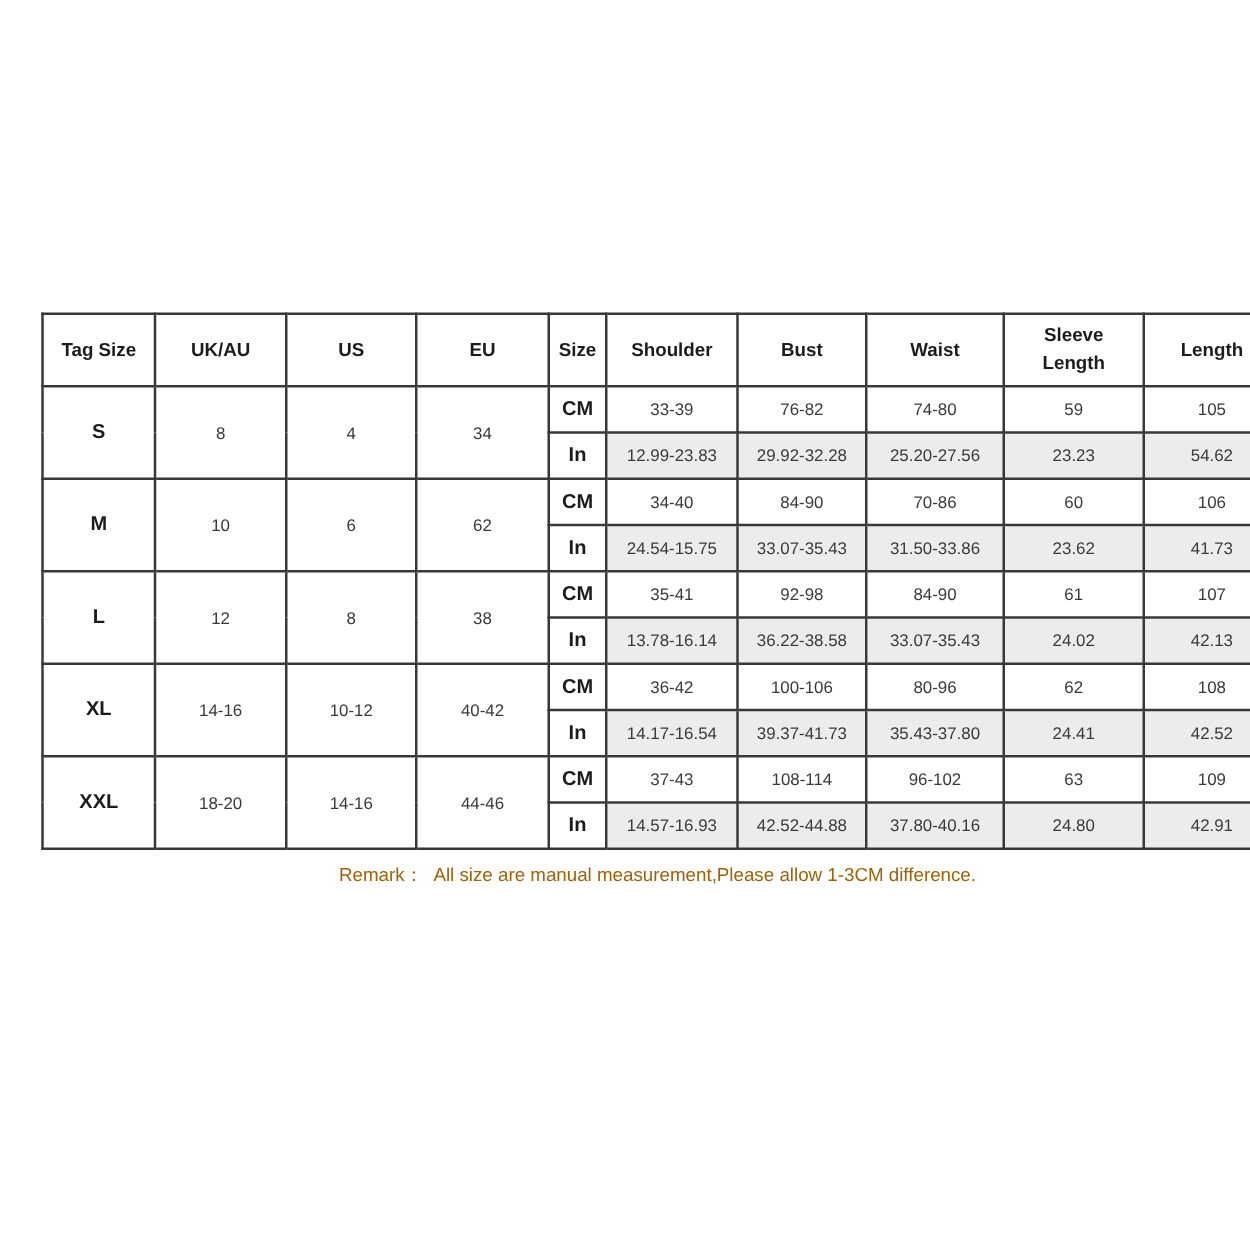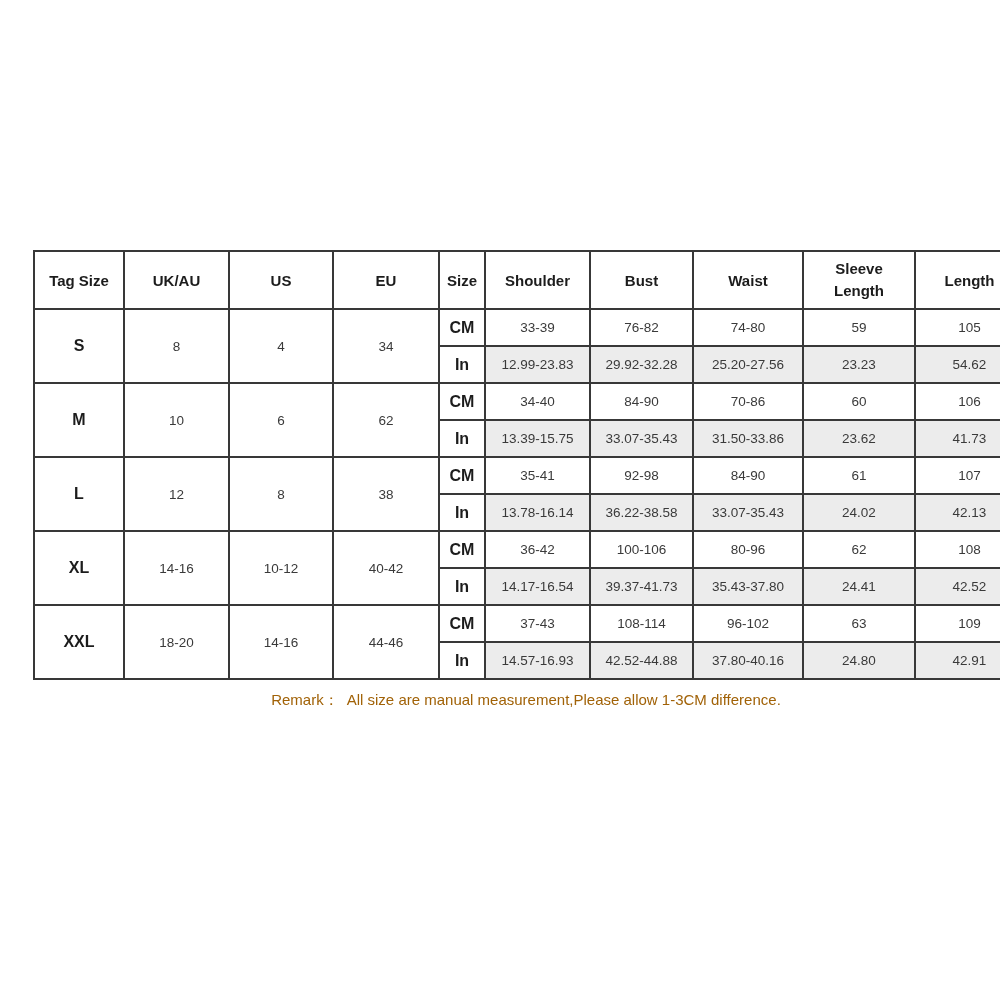--- a/index.html
+++ b/index.html
@@ -136,21 +136,21 @@
         <td rowspan="2">62</td>
         <td class="unit-cell">CM</td>
         <td class="metric-cell">34-40</td>
         <td class="metric-cell">84-90</td>
         <td class="metric-cell">70-86</td>
         <td class="metric-cell">60</td>
         <td class="metric-cell">106</td>
       </tr>
       <tr class="in-row">
         <td class="unit-cell">In</td>
-        <td class="metric-cell">13.39-15.75</td>
+        <td class="metric-cell">24.54-15.75</td>
         <td class="metric-cell">33.07-35.43</td>
         <td class="metric-cell">31.50-33.86</td>
         <td class="metric-cell">23.62</td>
         <td class="metric-cell">41.73</td>
       </tr>
 
       <tr class="cm-row">
         <td class="tag-cell" rowspan="2">L</td>
         <td rowspan="2">12</td>
         <td rowspan="2">8</td>

